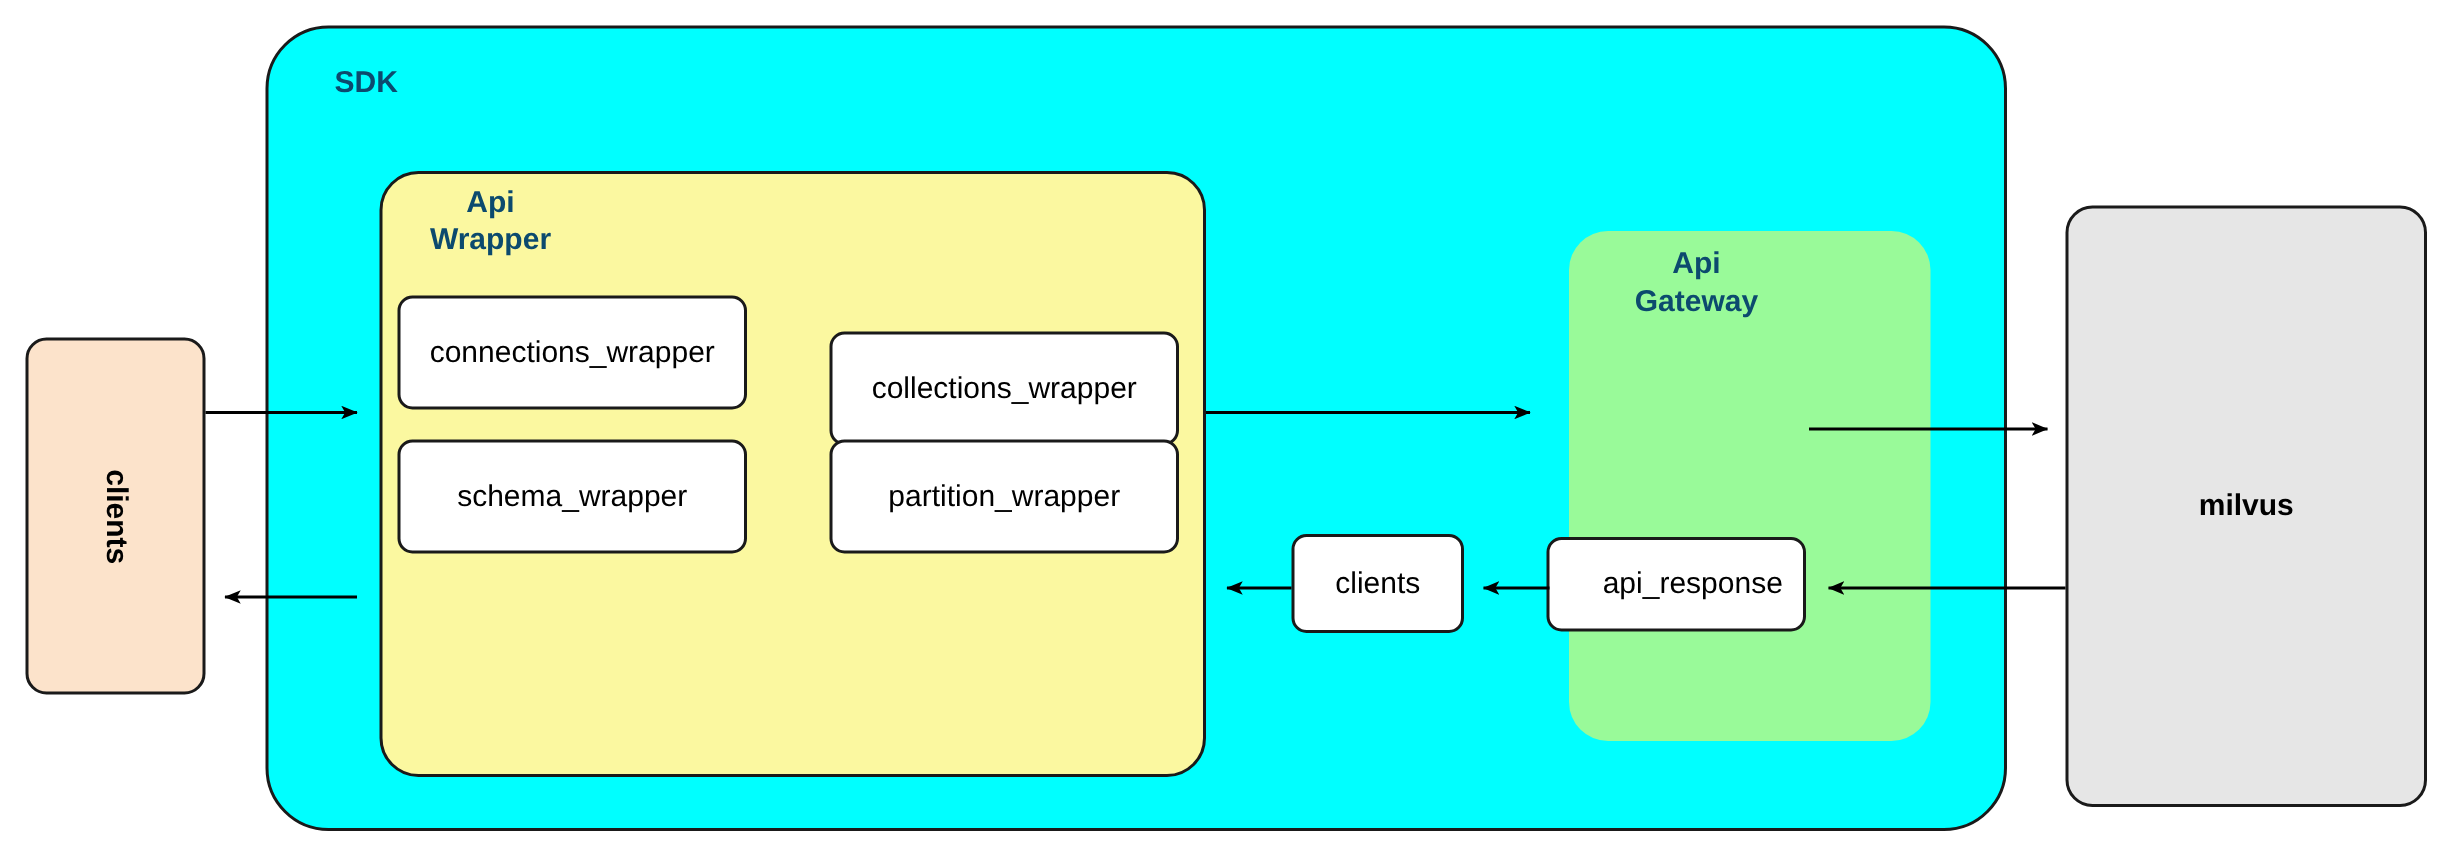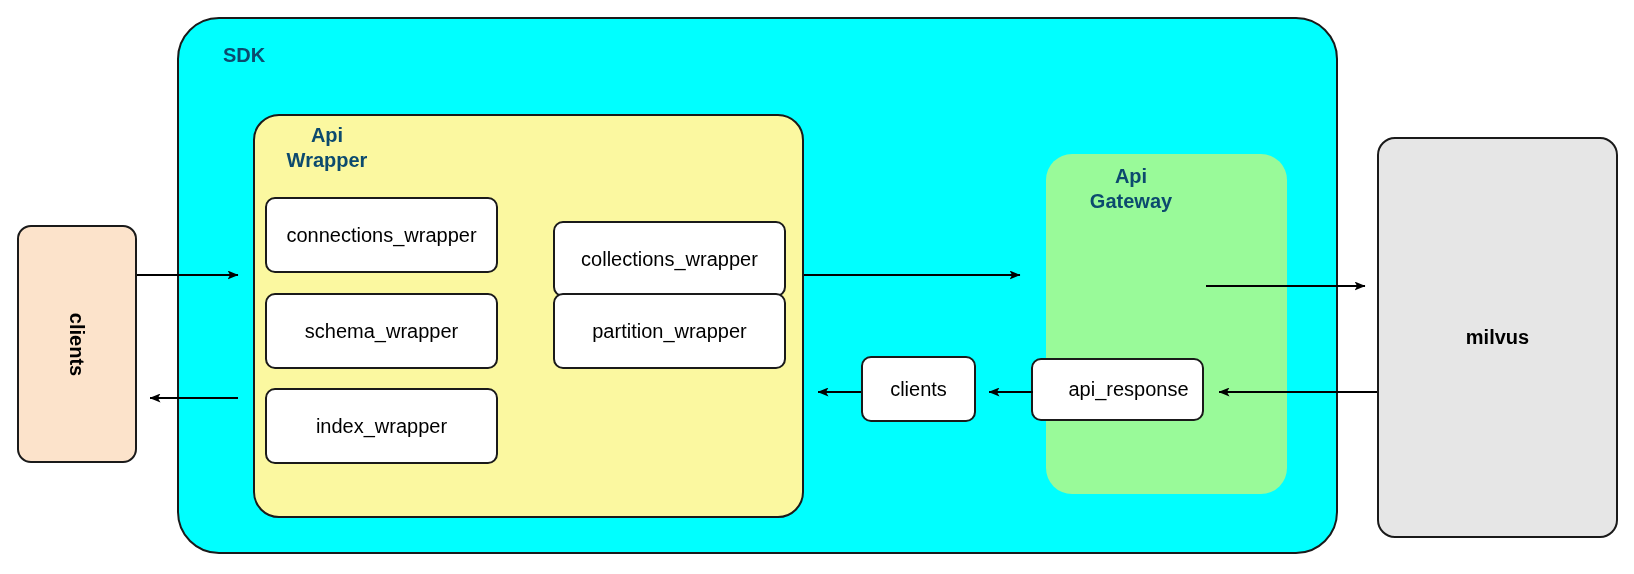--- a/index.html
+++ b/index.html
@@ -170,23 +170,20 @@
   </div>
   <div class="box leaf" id="collections-wrapper">
     <span>collections_wrapper</span>
   </div>
   <div class="box leaf" id="schema-wrapper">
     <span>schema_wrapper</span>
   </div>
   <div class="box leaf" id="partition-wrapper">
     <span>partition_wrapper</span>
   </div>
-  <div class="box leaf" id="index-wrapper">
-    <span>index_wrapper</span>
-  </div>
 
   <div class="box leaf" id="api-response-box">
     <span>api_response</span>
   </div>
 
   <div class="box leaf" id="checker-box">
     <span>clients</span>
   </div>
 
   <div class="box" id="clients-box">

